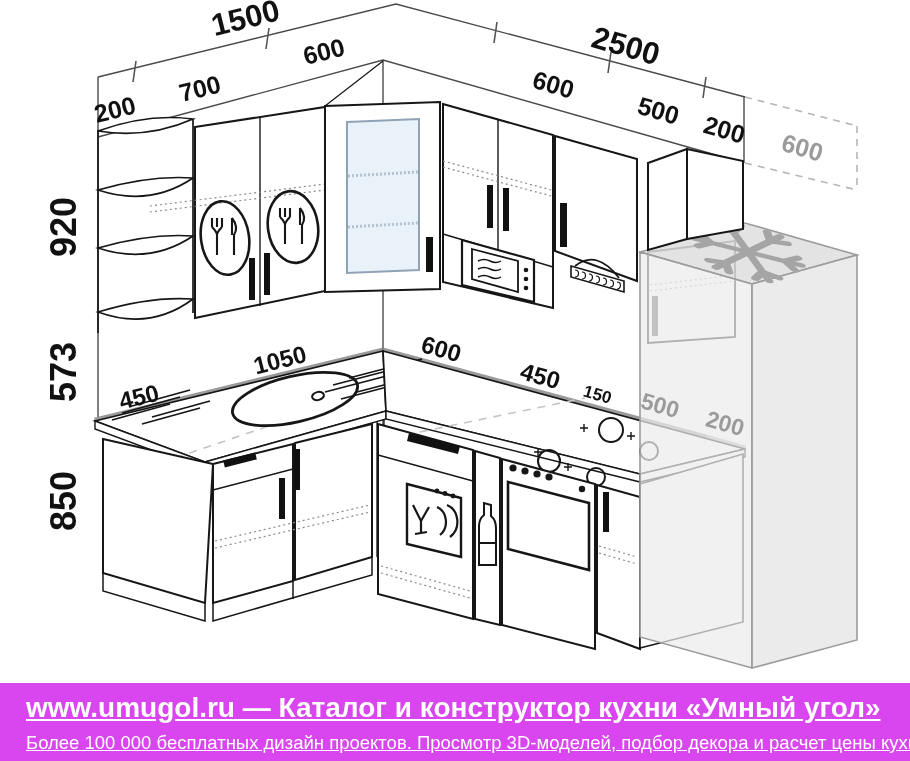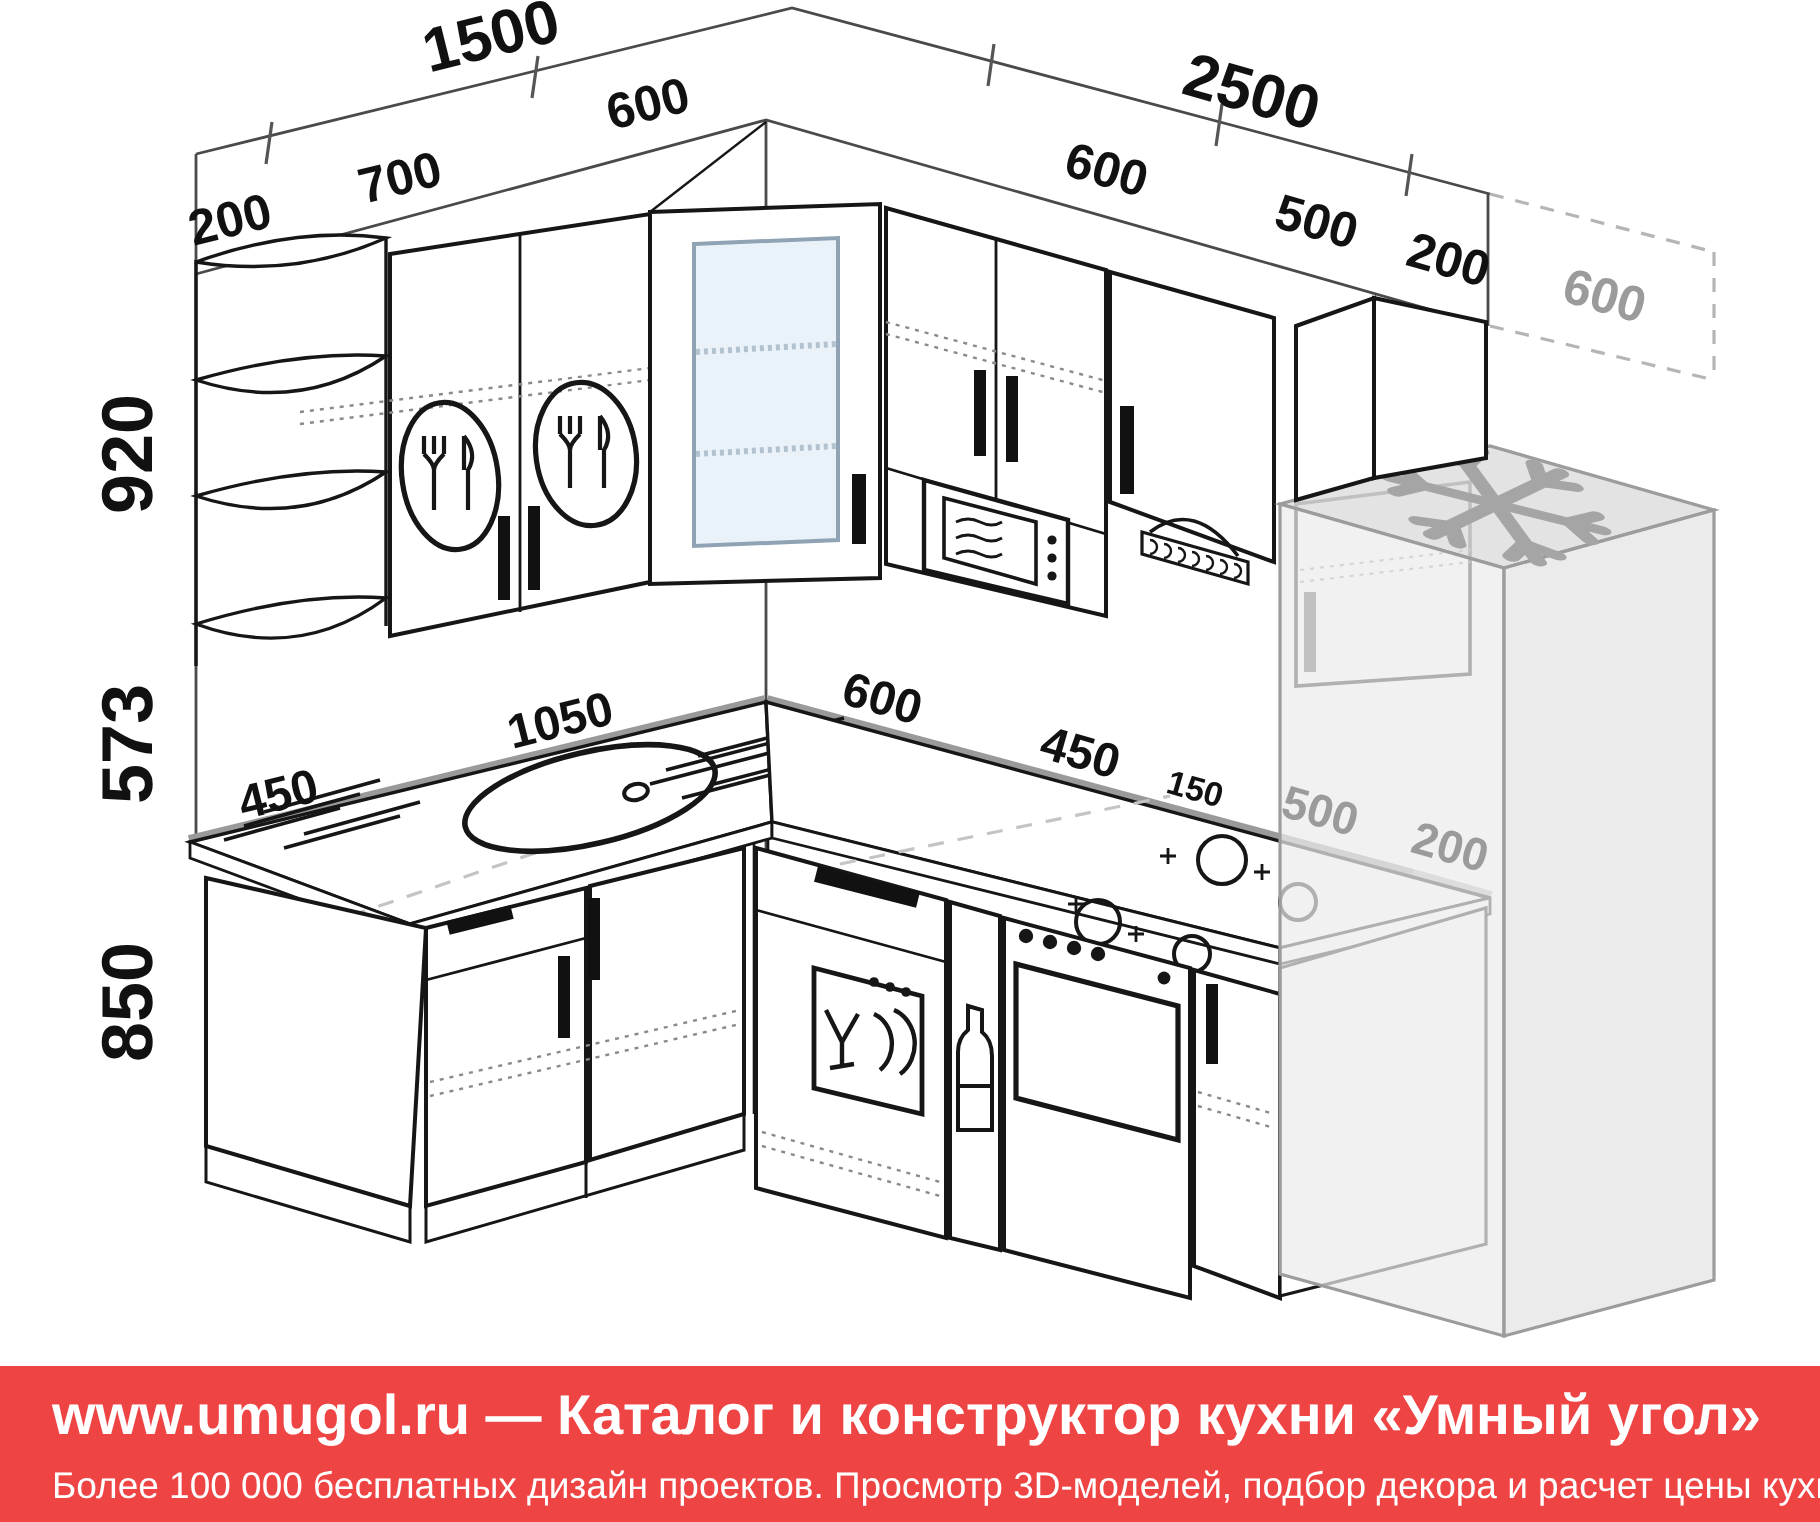--- a/index.html
+++ b/index.html
@@ -247,17 +247,17 @@
     <text x="282" y="368" font-size="24" text-anchor="middle" transform="rotate(-14 282 368)">1050</text>
 
     <text x="439" y="357" font-size="24" text-anchor="middle" transform="rotate(16 439 357)">600</text>
     <text x="538" y="384" font-size="24" text-anchor="middle" transform="rotate(16 538 384)">450</text>
     <text x="596" y="400" font-size="17" text-anchor="middle" transform="rotate(16 596 400)">150</text>
     <text class="dim-gray" x="658" y="413" font-size="23" text-anchor="middle" transform="rotate(16 658 413)">500</text>
     <text class="dim-gray" x="723" y="431" font-size="23" text-anchor="middle" transform="rotate(16 723 431)">200</text>
   </g>
 </svg>
 
-<div class="footer" style="background: #ef4444;">
+<div class="footer" style="background: #d946ef; text-decoration: underline;">
   <div class="l1">www.umugol.ru — Каталог и конструктор кухни «Умный угол»</div>
   <div class="l2">Более 100 000 бесплатных дизайн проектов. Просмотр 3D-моделей, подбор декора и расчет цены кухни.</div>
 </div>
 </div>
 
 </body></html>

